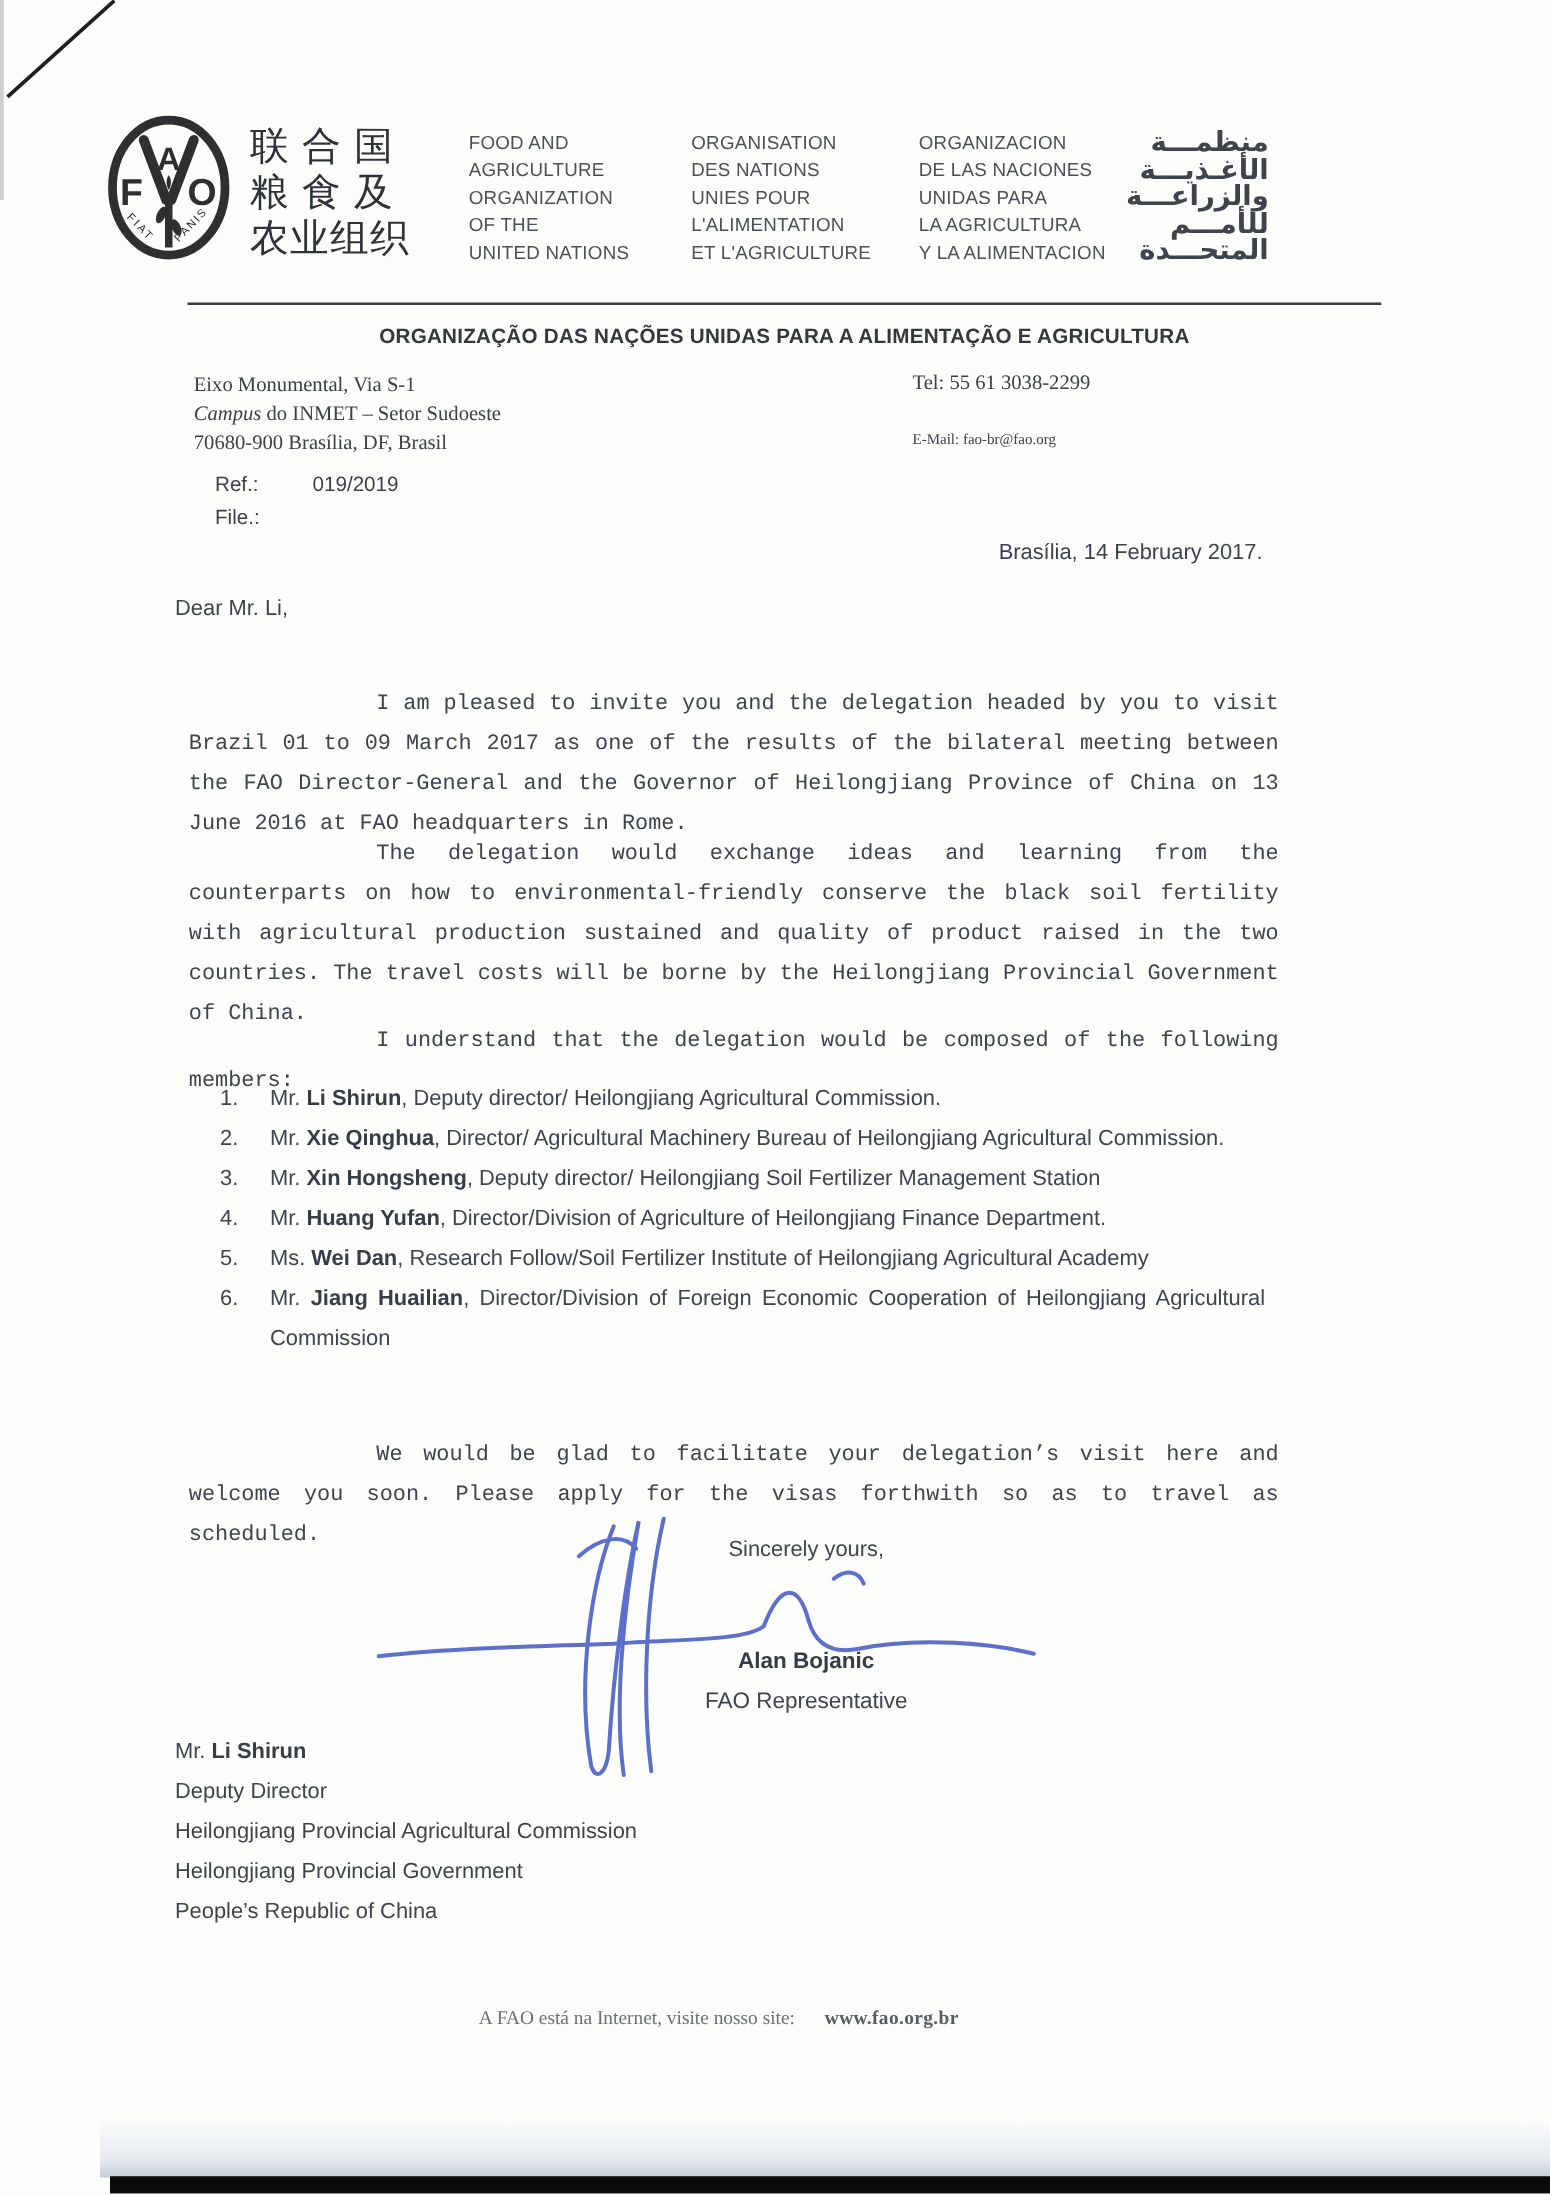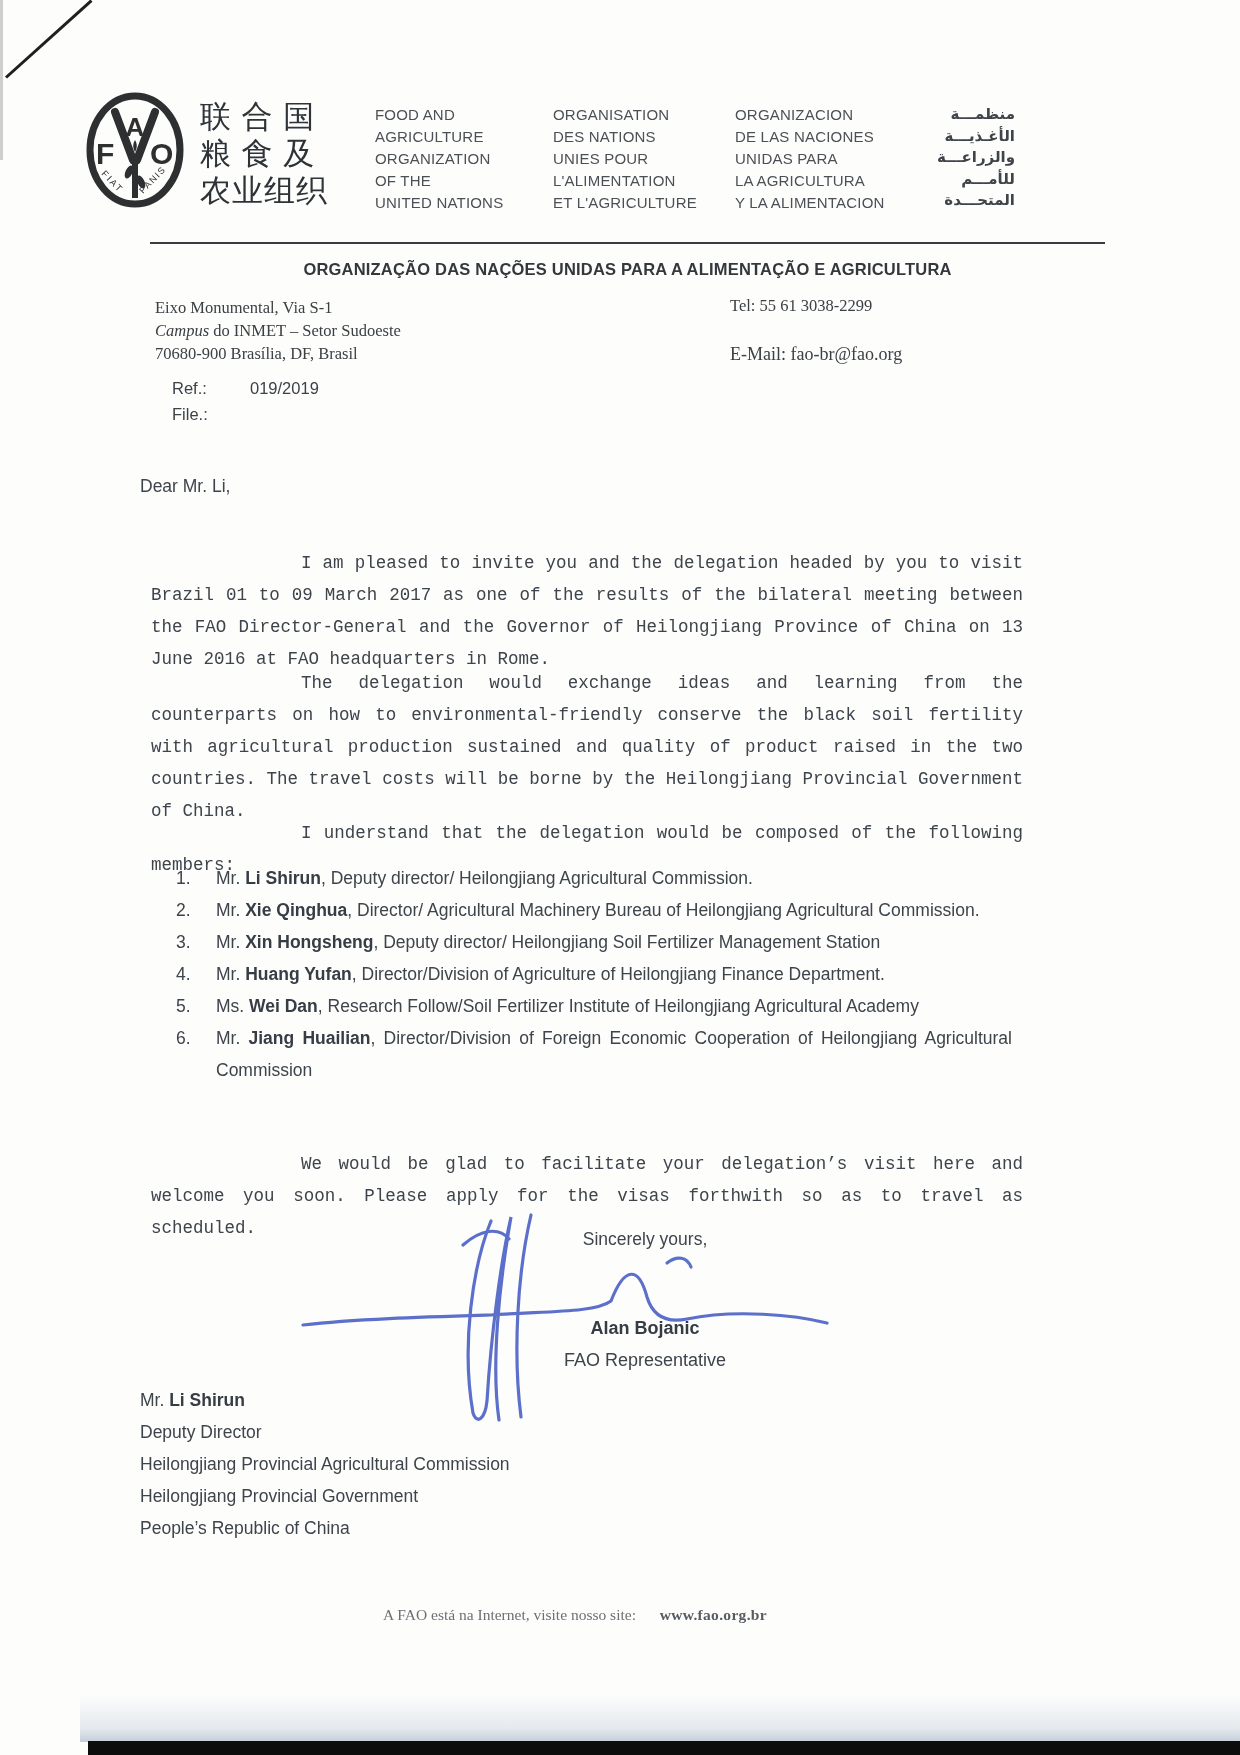--- a/index.html
+++ b/index.html
@@ -13,30 +13,30 @@
   .scan-left-edge{position:absolute;left:0;top:0;width:3px;height:160px;background:#b9bcbe;opacity:.7;}
   .bottom-shadow{position:absolute;left:80px;right:0;top:1694px;height:48px;
     background:linear-gradient(180deg,rgba(190,205,220,0) 0%,rgba(183,198,214,.35) 70%,rgba(150,168,190,.55) 100%);}
   .bottom-bar{position:absolute;left:88px;right:0;top:1741px;height:14px;background:#0c0c0c;}
 
   
   .logo{position:absolute;left:84px;top:90px;width:102px;height:130px;}
   .cn{position:absolute;left:200px;top:98px;width:170px;font-size:31px;line-height:37px;color:#2e3338;letter-spacing:1px;white-space:nowrap;}
   .org-col{position:absolute;top:104px;width:170px;font-size:15px;line-height:22px;color:#4b5056;letter-spacing:.2px;}
   .col-en{left:375px;} .col-fr{left:553px;} .col-es{left:735px;}
-  .col-ar{left:905px;width:110px;text-align:right;direction:rtl;font-size:15px;line-height:21.5px;font-weight:700;color:#3f444a;font-family:"DejaVu Sans",sans-serif;}
+  .col-ar{left:905px;width:110px;text-align:right;direction:rtl;font-size:22px;line-height:21.5px;font-weight:700;color:#3f444a;font-family:"DejaVu Sans",sans-serif;}
   .rule{position:absolute;left:150px;top:242px;width:955px;height:2px;background:#3a3d40;}
   .org-pt{position:absolute;left:150px;top:260px;width:955px;text-align:center;font-size:16.5px;font-weight:600;letter-spacing:.2px;color:#34383d;}
 
   
   .serif{font-family:"Liberation Serif",serif;color:#3b4045;}
   .addr{position:absolute;left:155px;top:296px;font-size:16.5px;line-height:23px;}
   .addr .it{font-style:italic;margin-top:44px;}
   .tel{position:absolute;left:730px;top:296px;font-size:16.5px;}
-  .email{position:absolute;left:730px;top:344px;font-size:18px;}
+  .email{position:absolute;left:730px;top:344px;font-size:12px;}
 
   .refblock{position:absolute;left:140px;top:375px;font-size:16.5px;line-height:26px;color:#3c424a;}
   .refblock .row{display:flex;}
   .refblock .lbl{width:78px;margin-left:32px;}
   .dateline{position:absolute;left:140px;top:431px;width:870px;text-align:right;font-size:17.5px;color:#3c424a;}
 
   
   .salutation{position:absolute;left:140px;top:476px;font-size:17.5px;}
   .para{position:absolute;left:140px;width:872px;font-size:17.5px;line-height:32px;text-align:justify;text-indent:150px;margin:11px;font-family:Liberation Mono, monospace;}
   .p1{top:536px;} .p2{top:656px;} .p3{top:806px;text-indent:150px;}
@@ -139,20 +139,21 @@
   <div class="refblock">
     <div class="row">
       <span class="lbl">Ref.:</span>
       <span>019/2019</span>
     </div>
     <div class="row">
       <span class="lbl">File.:</span>
     </div>
   </div>
 
+  <div class="dateline">Brasília, 14 February 2017.</div>
 
   <div class="salutation">Dear Mr. Li,</div>
   <p class="para p1">I am pleased to invite you and the delegation headed by you to visit Brazil 01 to 09 March 2017 as one of the results of the bilateral meeting between the FAO Director-General and the Governor of Heilongjiang Province of China on 13 June 2016 at FAO headquarters in Rome.</p>
   <p class="para p2">The delegation would exchange ideas and learning from the counterparts on how to environmental-friendly conserve the black soil fertility with agricultural production sustained and quality of product raised in the two countries. The travel costs will be borne by the Heilongjiang Provincial Government of China.</p>
   <p class="para p3">I understand that the delegation would be composed of the following members:</p>
 
   <ol class="members">
     <li class="member">
       <span class="num">1.</span>
       <span class="mtext"><span>Mr. </span><b>Li Shirun</b><span>, Deputy director/ Heilongjiang Agricultural Commission.</span></span>

